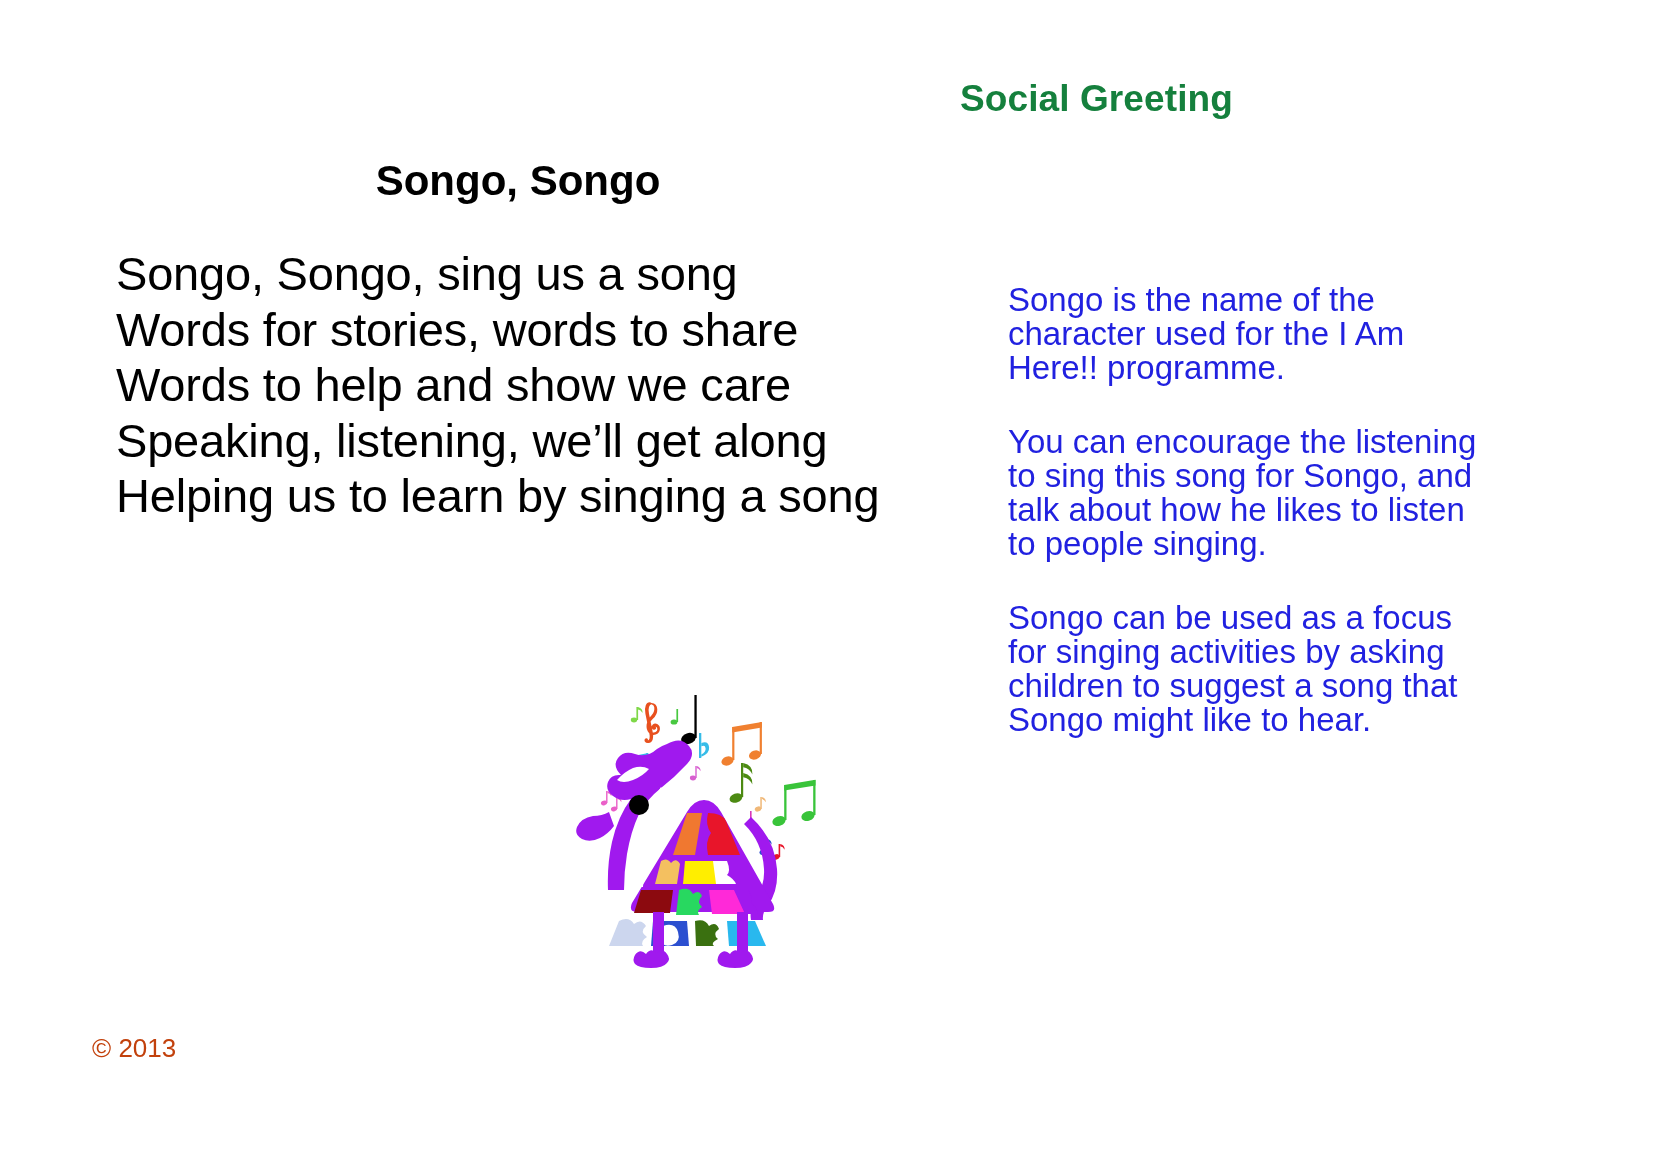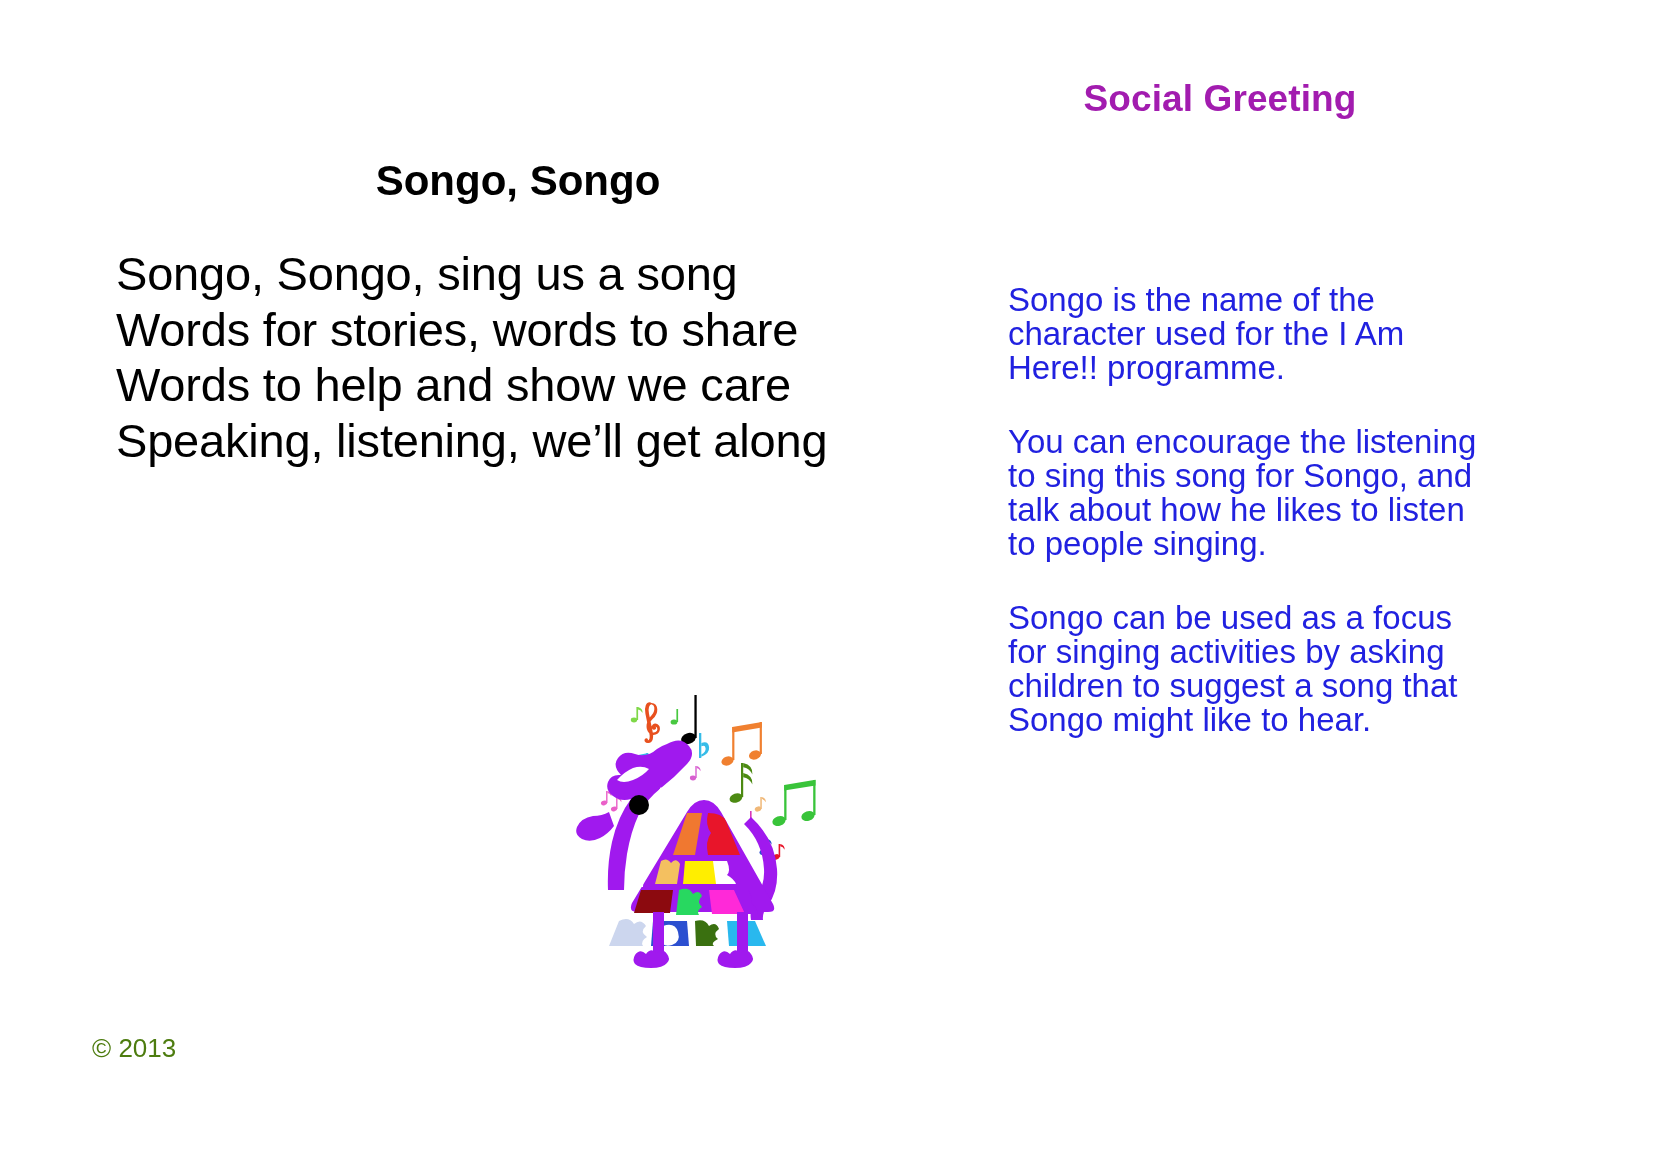--- a/index.html
+++ b/index.html
@@ -23,24 +23,24 @@
     inset: 0;
     background: #ffffff;
   }
 
   
   .category-label {
     position: absolute;
     left: 960px;
     top: 78px;
     width: 520px;
-    text-align: center;
+    text-align: left;
     font-size: 37px;
     font-weight: bold;
-    color: #a21caf;
+    color: #15803d;
     letter-spacing: 0.1px;
     white-space: nowrap;
   }
 
   
   .song-title {
     position: absolute;
     left: 118px;
     top: 157px;
     width: 800px;
@@ -79,21 +79,21 @@
     margin: 0 0 40px 0;
   }
   .note-para:last-child { margin-bottom: 0; }
 
   
   .copyright {
     position: absolute;
     left: 92px;
     top: 1033px;
     font-size: 26px;
-    color: #4d7c0f;
+    color: #c2410c;
   }
 
   
   .songo-art {
     position: absolute;
     left: 575px;
     top: 685px;
     width: 270px;
     height: 300px;
   }
@@ -106,20 +106,21 @@
 
   <div class="category-label">Social Greeting</div>
 
   <div class="song-title">Songo, Songo</div>
 
   <div class="lyrics">
     <div class="lyric-line">Songo, Songo, sing us a song</div>
     <div class="lyric-line">Words for stories, words to share</div>
     <div class="lyric-line">Words to help and show we care</div>
     <div class="lyric-line">Speaking, listening, we’ll get along</div>
+    <div class="lyric-line">Helping us to learn by singing a song</div>
   </div>
 
   <div class="notes-column">
     <p class="note-para">Songo is the name of the character used for the I Am Here!! programme.</p>
     <p class="note-para">You can encourage the listening to sing this song for Songo, and talk about how he likes to listen to people singing.</p>
     <p class="note-para">Songo can be used as a focus for singing activities by asking children to suggest a song that Songo might like to hear.</p>
   </div>
 
   <div class="copyright">© 2013</div>
 

